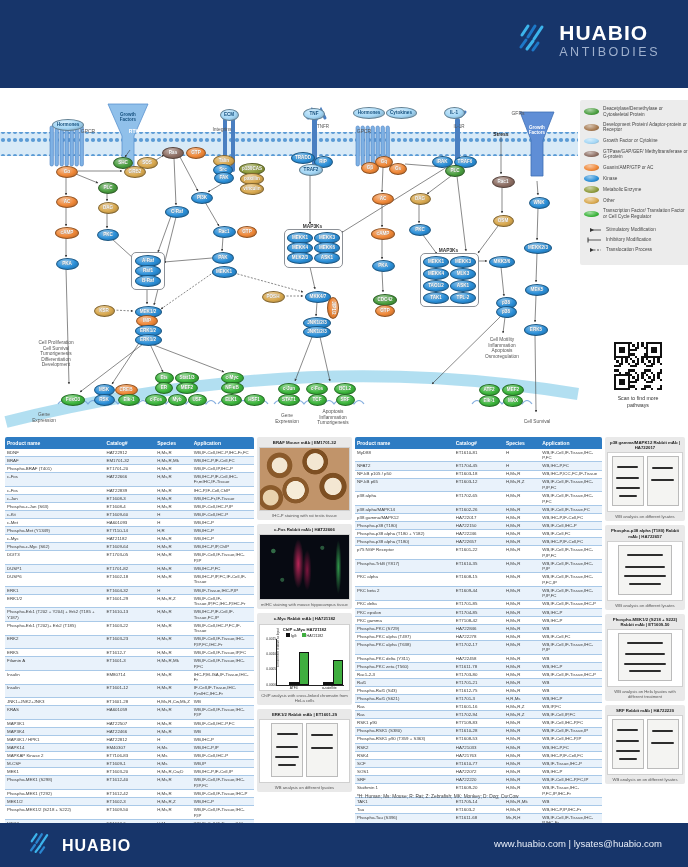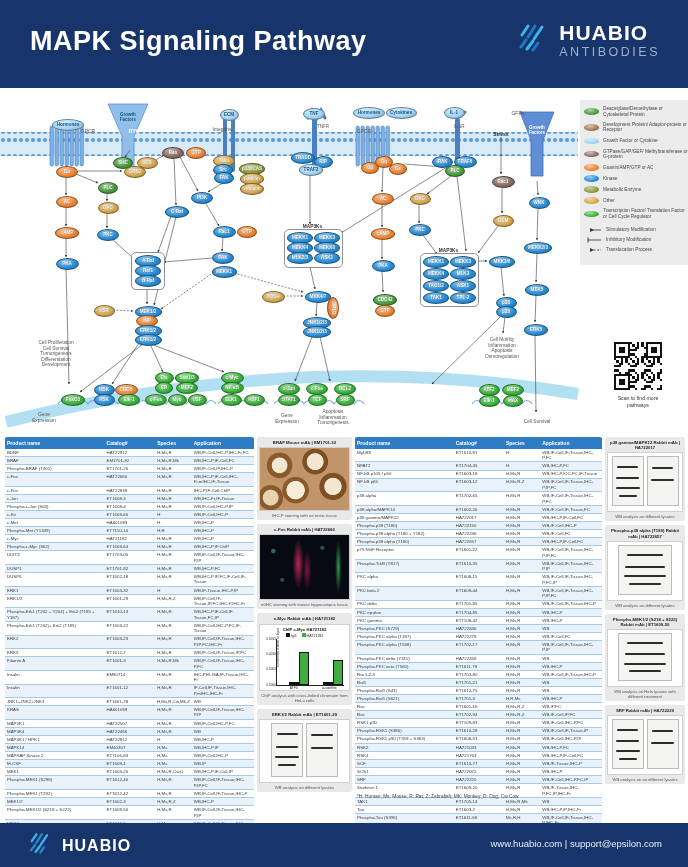--- a/index.html
+++ b/index.html
@@ -81,21 +81,20 @@
   .chip-x{display:flex;margin-left:14px;font-size:3.4px;color:#222;}
   .chip-x span{width:50%;text-align:center;}
   .chip-ylab{position:absolute;left:-1px;top:28px;transform:rotate(-90deg);transform-origin:left top;font-size:3.2px;color:#222;white-space:nowrap;}
 </style>
 </head>
 <body>
 
 <div id="poster">
 
   <div id="header" class="bar">
-    <div id="title">MAPK Signaling Pathway</div>
     <div class="brandbox">
       <span>
         <svg width="34" height="30" viewBox="0 0 34 30">
           <g stroke-linecap="round">
             <line x1="5" y1="12" x2="11" y2="3" stroke="#3cb4ec" stroke-width="3"></line>
             <line x1="11" y1="14" x2="18" y2="3" stroke="#1d78c8" stroke-width="3"></line>
             <line x1="17" y1="16" x2="25" y2="4" stroke="#3cb4ec" stroke-width="3"></line>
             <line x1="4" y1="24" x2="9" y2="17" stroke="#1d78c8" stroke-width="3"></line>
             <line x1="10" y1="26" x2="16" y2="18" stroke="#3cb4ec" stroke-width="3"></line>
             <line x1="16" y1="27" x2="21" y2="20" stroke="#1d78c8" stroke-width="3"></line>
@@ -1550,16 +1549,16 @@
             <line x1="11" y1="14" x2="18" y2="3" stroke="#2a86d0" stroke-width="3"></line>
             <line x1="17" y1="16" x2="25" y2="4" stroke="#3cb4ec" stroke-width="3"></line>
             <line x1="4" y1="24" x2="9" y2="17" stroke="#2a86d0" stroke-width="3"></line>
             <line x1="10" y1="26" x2="16" y2="18" stroke="#3cb4ec" stroke-width="3"></line>
             <line x1="16" y1="27" x2="21" y2="20" stroke="#2a86d0" stroke-width="3"></line>
           </g>
         </svg>
       </span>
       <span class="brandname">HUABIO</span>
     </div>
-    <div id="footer-contact">www.huabio.com | support@epsilon.com</div>
+    <div id="footer-contact">www.huabio.com | lysates@huabio.com</div>
   </div>
 
 </div>
 
 </body></html>

